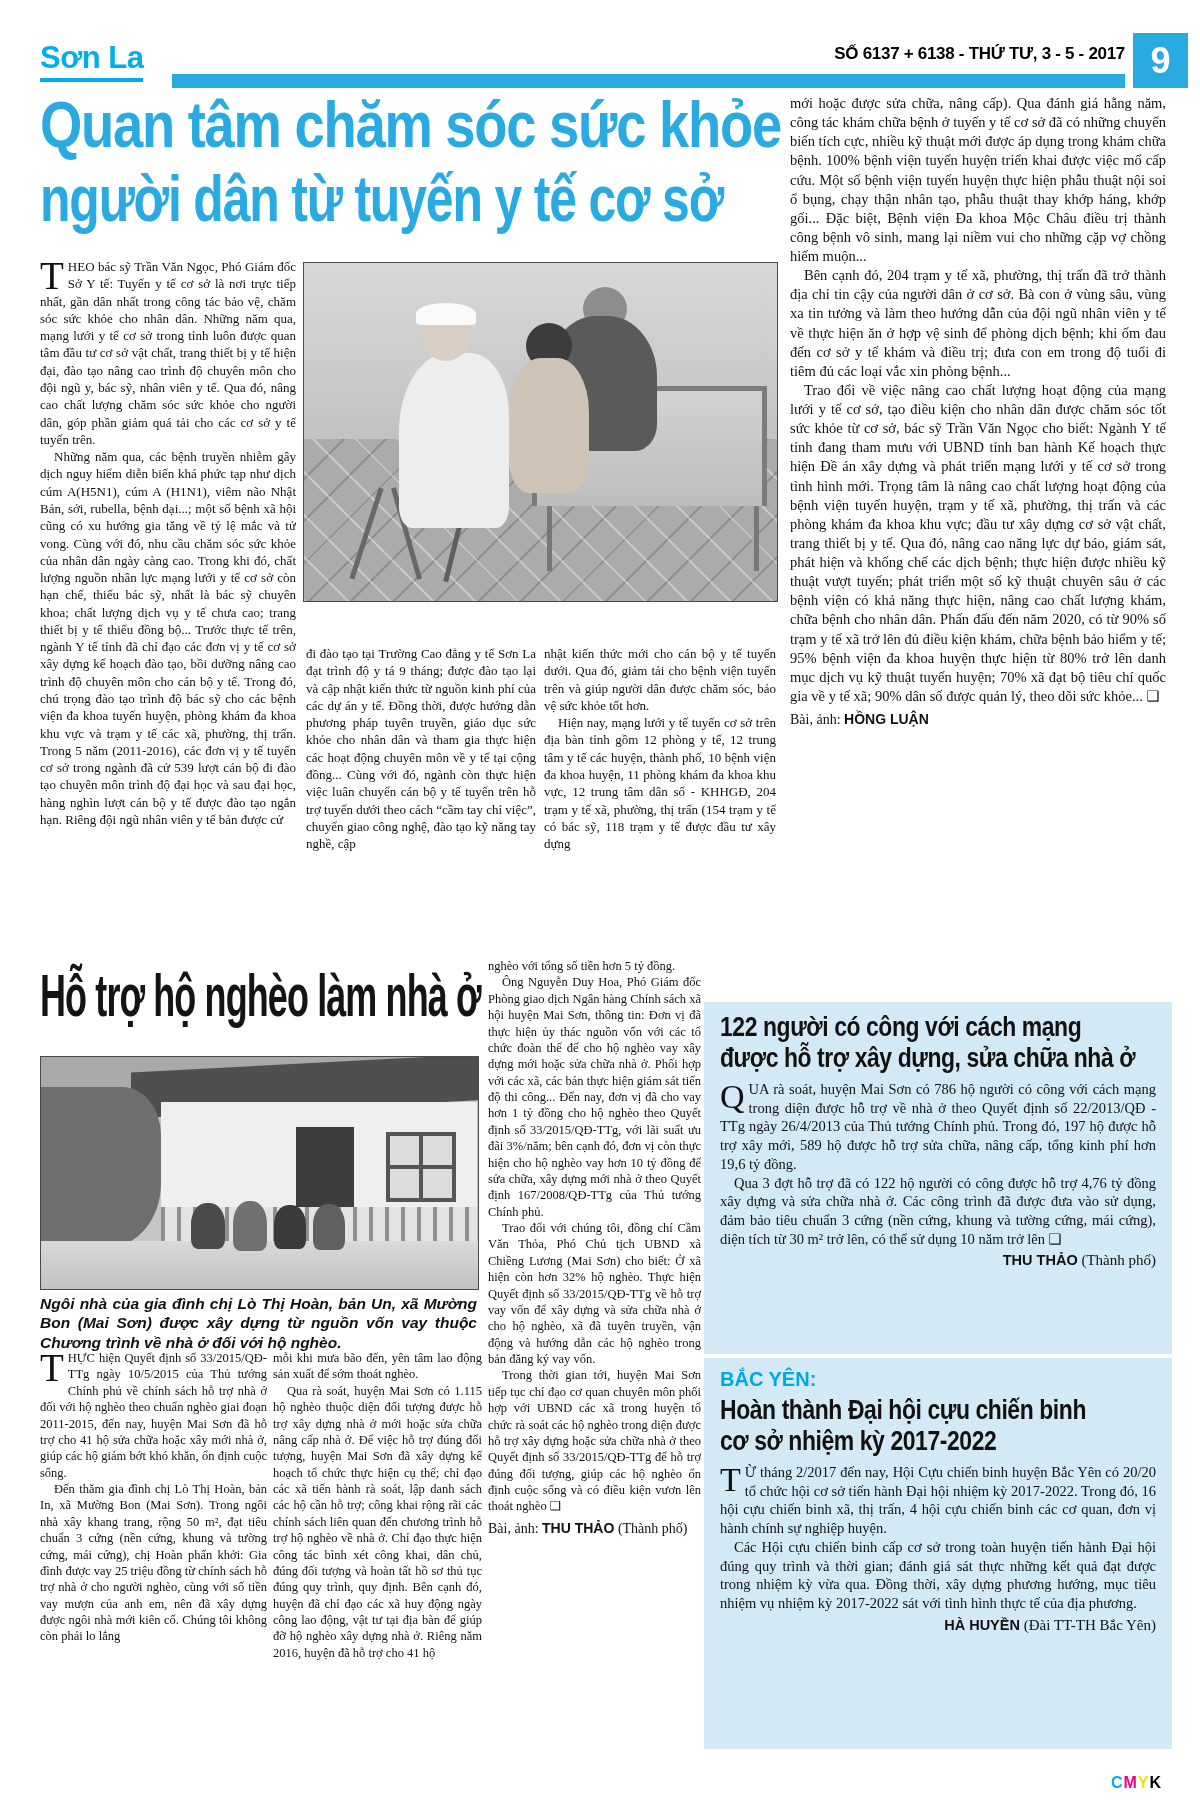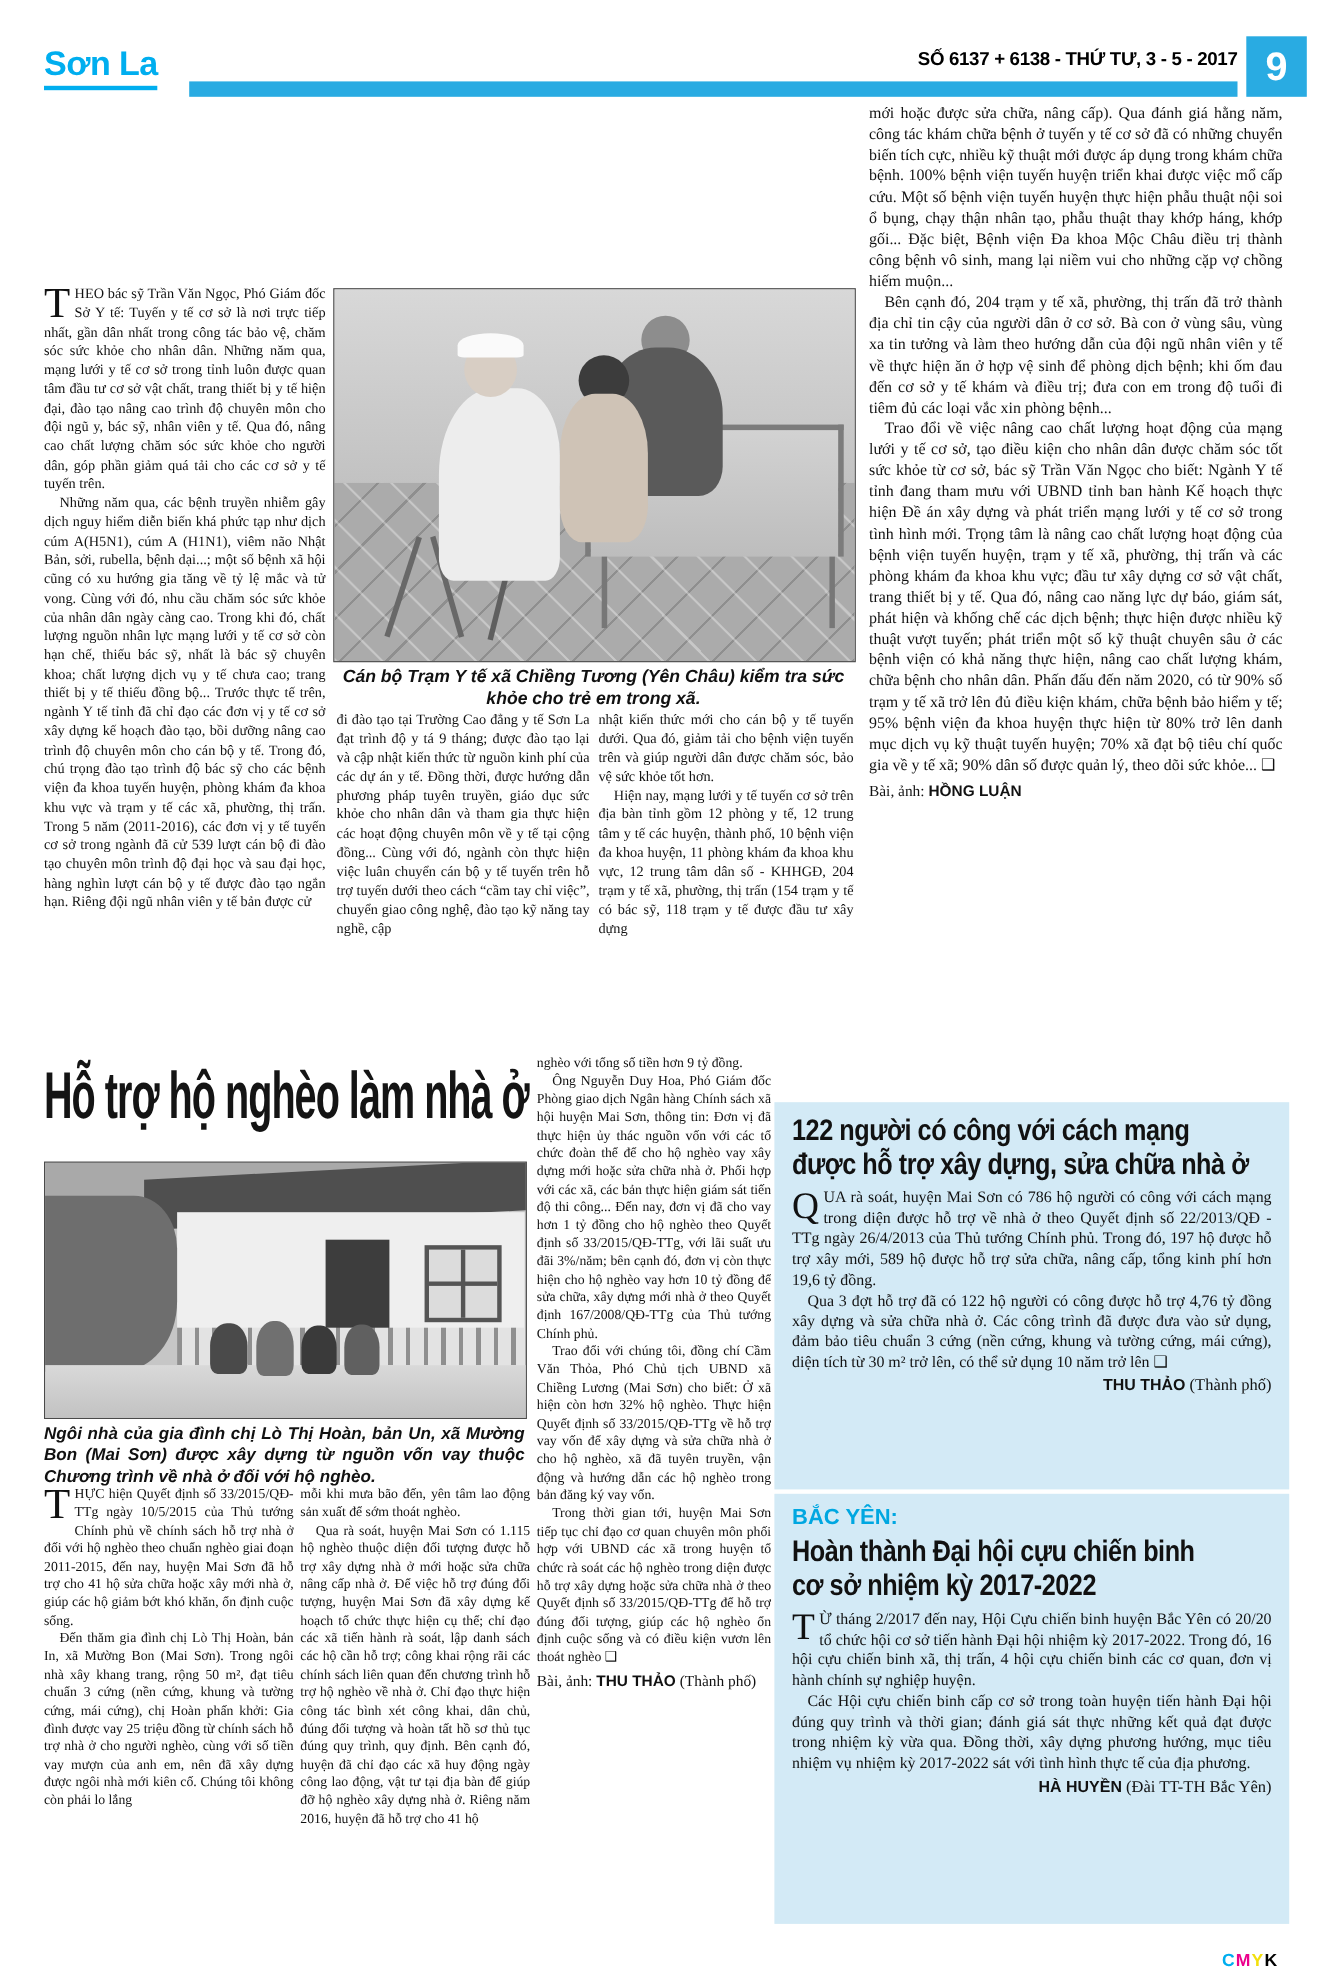--- a/index.html
+++ b/index.html
@@ -98,20 +98,24 @@
 </head>
 <body>
 
 <div class="page">
 
   <div class="brand">Sơn La</div>
   <div class="issue">SỐ 6137 + 6138 - THỨ TƯ, 3 - 5 - 2017</div>
   <div class="mastbar"></div>
   <div class="pagebox">9</div>
 
+  <div class="h1">
+    <span class="l1">Quan tâm chăm sóc sức khỏe</span>
+    <span class="l2">người dân từ tuyến y tế cơ sở</span>
+  </div>
 
   <div class="col fsA" style="left:40px;top:258px;width:256px;height:682px;">
     <p class="first"><span class="dropcap">T</span><span>HEO bác sỹ Trần Văn Ngọc, Phó Giám đốc Sở Y tế: Tuyến y tế cơ sở là nơi trực tiếp nhất, gần dân nhất trong công tác bảo vệ, chăm sóc sức khỏe cho nhân dân. Những năm qua, mạng lưới y tế cơ sở trong tỉnh luôn được quan tâm đầu tư cơ sở vật chất, trang thiết bị y tế hiện đại, đào tạo nâng cao trình độ chuyên môn cho đội ngũ y, bác sỹ, nhân viên y tế. Qua đó, nâng cao chất lượng chăm sóc sức khỏe cho người dân, góp phần giảm quá tải cho các cơ sở y tế tuyến trên.</span></p>
     <p>Những năm qua, các bệnh truyền nhiễm gây dịch nguy hiểm diễn biến khá phức tạp như dịch cúm A(H5N1), cúm A (H1N1), viêm não Nhật Bản, sởi, rubella, bệnh dại...; một số bệnh xã hội cũng có xu hướng gia tăng về tỷ lệ mắc và tử vong. Cùng với đó, nhu cầu chăm sóc sức khỏe của nhân dân ngày càng cao. Trong khi đó, chất lượng nguồn nhân lực mạng lưới y tế cơ sở còn hạn chế, thiếu bác sỹ, nhất là bác sỹ chuyên khoa; chất lượng dịch vụ y tế chưa cao; trang thiết bị y tế thiếu đồng bộ... Trước thực tế trên, ngành Y tế tỉnh đã chỉ đạo các đơn vị y tế cơ sở xây dựng kế hoạch đào tạo, bồi dưỡng nâng cao trình độ chuyên môn cho cán bộ y tế. Trong đó, chú trọng đào tạo trình độ bác sỹ cho các bệnh viện đa khoa tuyến huyện, phòng khám đa khoa khu vực và trạm y tế các xã, phường, thị trấn. Trong 5 năm (2011-2016), các đơn vị y tế tuyến cơ sở trong ngành đã cử 539 lượt cán bộ đi đào tạo chuyên môn trình độ đại học và sau đại học, hàng nghìn lượt cán bộ y tế được đào tạo ngắn hạn. Riêng đội ngũ nhân viên y tế bản được cử</p>
   </div>
 
   <div class="photo" style="left:303px;top:262px;width:473px;height:338px;">
     <div class="p1-wall"></div>
     <div class="p1-floor"></div>
     <div class="p1-bedleg1"></div>
@@ -121,21 +125,20 @@
     <div class="p1-man"></div>
     <div class="p1-chair1"></div>
     <div class="p1-chair2"></div>
     <div class="p1-chair3"></div>
     <div class="p1-doc"></div>
     <div class="p1-dochead"></div>
     <div class="p1-doccap"></div>
     <div class="p1-childhead"></div>
     <div class="p1-child"></div>
   </div>
-  <div class="cap" style="left:303px;top:606px;width:473px;text-align:center;">Cán bộ Trạm Y tế xã Chiềng Tương (Yên Châu) kiểm tra sức khỏe cho trẻ em trong xã.</div>
 
   <div class="col fsA" style="left:306px;top:645px;width:230px;height:296px;">
     <p class="first">đi đào tạo tại Trường Cao đẳng y tế Sơn La đạt trình độ y tá 9 tháng; được đào tạo lại và cập nhật kiến thức từ nguồn kinh phí của các dự án y tế. Đồng thời, được hướng dẫn phương pháp tuyên truyền, giáo dục sức khỏe cho nhân dân và tham gia thực hiện các hoạt động chuyên môn về y tế tại cộng đồng... Cùng với đó, ngành còn thực hiện việc luân chuyển cán bộ y tế tuyến trên hỗ trợ tuyến dưới theo cách “cầm tay chỉ việc”, chuyển giao công nghệ, đào tạo kỹ năng tay nghề, cập</p>
   </div>
   <div class="col fsA" style="left:544px;top:645px;width:232px;height:296px;">
     <p class="first">nhật kiến thức mới cho cán bộ y tế tuyến dưới. Qua đó, giảm tải cho bệnh viện tuyến trên và giúp người dân được chăm sóc, bảo vệ sức khỏe tốt hơn.</p>
     <p>Hiện nay, mạng lưới y tế tuyến cơ sở trên địa bàn tỉnh gồm 12 phòng y tế, 12 trung tâm y tế các huyện, thành phố, 10 bệnh viện đa khoa huyện, 11 phòng khám đa khoa khu vực, 12 trung tâm dân số - KHHGĐ, 204 trạm y tế xã, phường, thị trấn (154 trạm y tế có bác sỹ, 118 trạm y tế được đầu tư xây dựng</p>
   </div>
 
   <div class="col fsB" style="left:790px;top:94px;width:376px;height:842px;">
@@ -167,21 +170,21 @@
 
   <div class="col fsC" style="left:40px;top:1350px;width:227px;height:432px;">
     <p class="first"><span class="dropcap">T</span><span>HỰC hiện Quyết định số 33/2015/QĐ-TTg ngày 10/5/2015 của Thủ tướng Chính phủ về chính sách hỗ trợ nhà ở đối với hộ nghèo theo chuẩn nghèo giai đoạn 2011-2015, đến nay, huyện Mai Sơn đã hỗ trợ cho 41 hộ sửa chữa hoặc xây mới nhà ở, giúp các hộ giảm bớt khó khăn, ổn định cuộc sống.</span></p>
     <p>Đến thăm gia đình chị Lò Thị Hoàn, bản In, xã Mường Bon (Mai Sơn). Trong ngôi nhà xây khang trang, rộng 50 m², đạt tiêu chuẩn 3 cứng (nền cứng, khung và tường cứng, mái cứng), chị Hoàn phấn khởi: Gia đình được vay 25 triệu đồng từ chính sách hỗ trợ nhà ở cho người nghèo, cùng với số tiền vay mượn của anh em, nên đã xây dựng được ngôi nhà mới kiên cố. Chúng tôi không còn phải lo lắng</p>
   </div>
   <div class="col fsC" style="left:273px;top:1350px;width:209px;height:432px;">
     <p class="first">mỗi khi mưa bão đến, yên tâm lao động sản xuất để sớm thoát nghèo.</p>
     <p>Qua rà soát, huyện Mai Sơn có 1.115 hộ nghèo thuộc diện đối tượng được hỗ trợ xây dựng nhà ở mới hoặc sửa chữa nâng cấp nhà ở. Để việc hỗ trợ đúng đối tượng, huyện Mai Sơn đã xây dựng kế hoạch tổ chức thực hiện cụ thể; chỉ đạo các xã tiến hành rà soát, lập danh sách các hộ cần hỗ trợ; công khai rộng rãi các chính sách liên quan đến chương trình hỗ trợ hộ nghèo về nhà ở. Chỉ đạo thực hiện công tác bình xét công khai, dân chủ, đúng đối tượng và hoàn tất hồ sơ thủ tục đúng quy trình, quy định. Bên cạnh đó, huyện đã chỉ đạo các xã huy động ngày công lao động, vật tư tại địa bàn để giúp đỡ hộ nghèo xây dựng nhà ở. Riêng năm 2016, huyện đã hỗ trợ cho 41 hộ</p>
   </div>
   <div class="col fsC" style="left:488px;top:958px;width:213px;height:660px;">
-    <p class="first">nghèo với tổng số tiền hơn 9 tỷ đồng.</p>
+    <p class="first">nghèo với tổng số tiền hơn 5 tỷ đồng.</p>
     <p>Ông Nguyễn Duy Hoa, Phó Giám đốc Phòng giao dịch Ngân hàng Chính sách xã hội huyện Mai Sơn, thông tin: Đơn vị đã thực hiện ủy thác nguồn vốn với các tổ chức đoàn thể để cho hộ nghèo vay xây dựng mới hoặc sửa chữa nhà ở. Phối hợp với các xã, các bản thực hiện giám sát tiến độ thi công... Đến nay, đơn vị đã cho vay hơn 1 tỷ đồng cho hộ nghèo theo Quyết định số 33/2015/QĐ-TTg, với lãi suất ưu đãi 3%/năm; bên cạnh đó, đơn vị còn thực hiện cho hộ nghèo vay hơn 10 tỷ đồng để sửa chữa, xây dựng mới nhà ở theo Quyết định 167/2008/QĐ-TTg của Thủ tướng Chính phủ.</p>
     <p>Trao đổi với chúng tôi, đồng chí Cầm Văn Thỏa, Phó Chủ tịch UBND xã Chiềng Lương (Mai Sơn) cho biết: Ở xã hiện còn hơn 32% hộ nghèo. Thực hiện Quyết định số 33/2015/QĐ-TTg về hỗ trợ vay vốn để xây dựng và sửa chữa nhà ở cho hộ nghèo, xã đã tuyên truyền, vận động và hướng dẫn các hộ nghèo trong bản đăng ký vay vốn.</p>
     <p>Trong thời gian tới, huyện Mai Sơn tiếp tục chỉ đạo cơ quan chuyên môn phối hợp với UBND các xã trong huyện tổ chức rà soát các hộ nghèo trong diện được hỗ trợ xây dựng hoặc sửa chữa nhà ở theo Quyết định số 33/2015/QĐ-TTg để hỗ trợ đúng đối tượng, giúp các hộ nghèo ổn định cuộc sống và có điều kiện vươn lên thoát nghèo ❑</p>
     <div class="byline"><span>Bài, ảnh:</span> <b>THU THẢO</b> <span>(Thành phố)</span></div>
   </div>
 
   <div class="sidebox" style="top:1002px;height:352px;">
     <div class="boxtitle">
       <span>122 người có công với cách mạng</span>
       <span>được hỗ trợ xây dựng, sửa chữa nhà ở</span>

